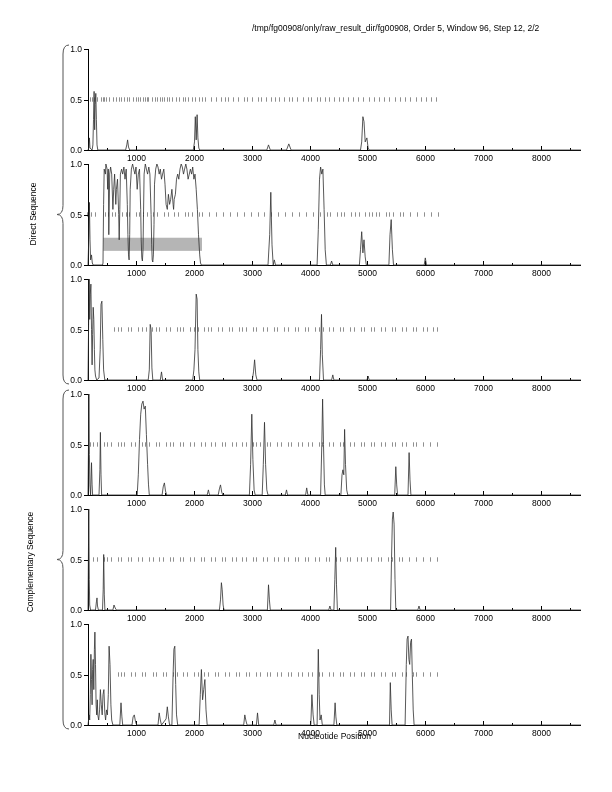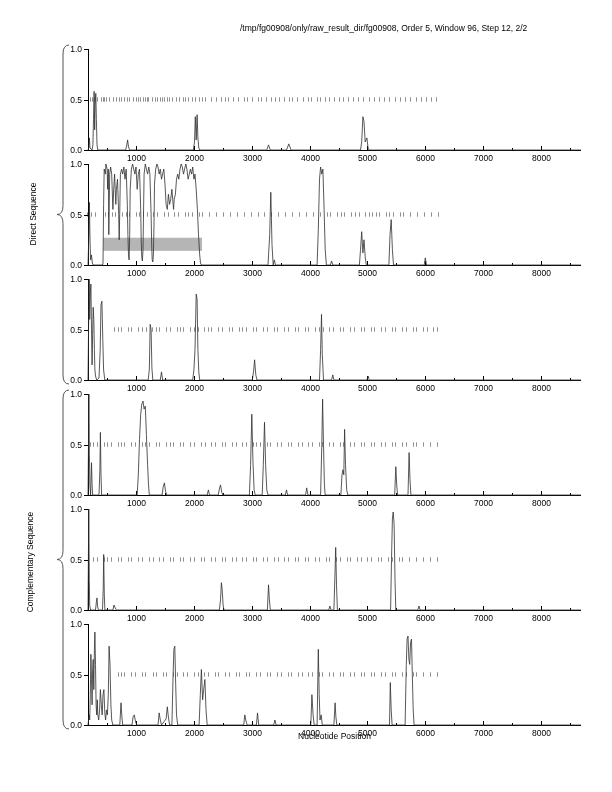--- a/index.html
+++ b/index.html
@@ -1,17 +1,17 @@
 <!DOCTYPE html>
 <html><head>
 <meta charset="utf-8">
 <style>
   html,body{margin:0;padding:0;background:#ffffff;}
   body{width:612px;height:792px;position:relative;font-family:"Liberation Sans",sans-serif;color:#000;overflow:hidden;}
-  #title{position:absolute;left:240px;top:23px;font-size:8.5px;letter-spacing:0;white-space:nowrap;}
+  #title{position:absolute;left:252px;top:23px;font-size:8.5px;letter-spacing:0;white-space:nowrap;}
   .vlabel{position:absolute;font-size:8.5px;white-space:nowrap;transform:rotate(-90deg);transform-origin:center center;text-align:center;}
   #direct-label{width:140px;left:-37px;top:209px;}
   #comp-label{width:180px;left:-60px;top:557px;}
   #xaxis-label{position:absolute;left:88px;width:493px;text-align:center;top:731px;font-size:8.5px;}
   svg{position:absolute;left:0;top:0;}
   svg text{font-family:"Liberation Sans",sans-serif;}
 </style>
 </head>
 <body>
 

